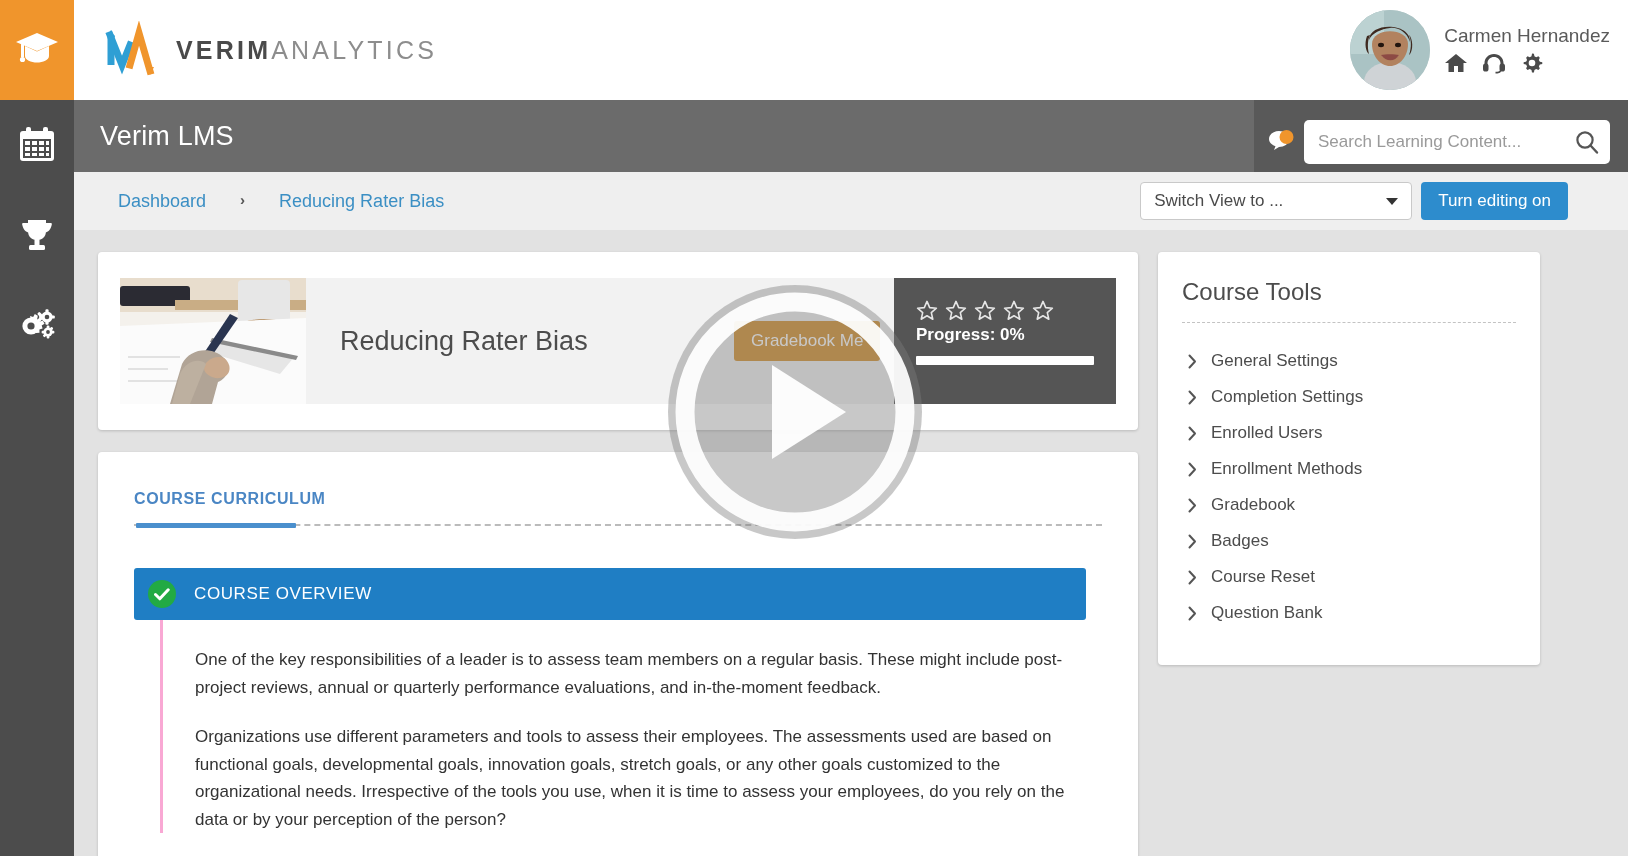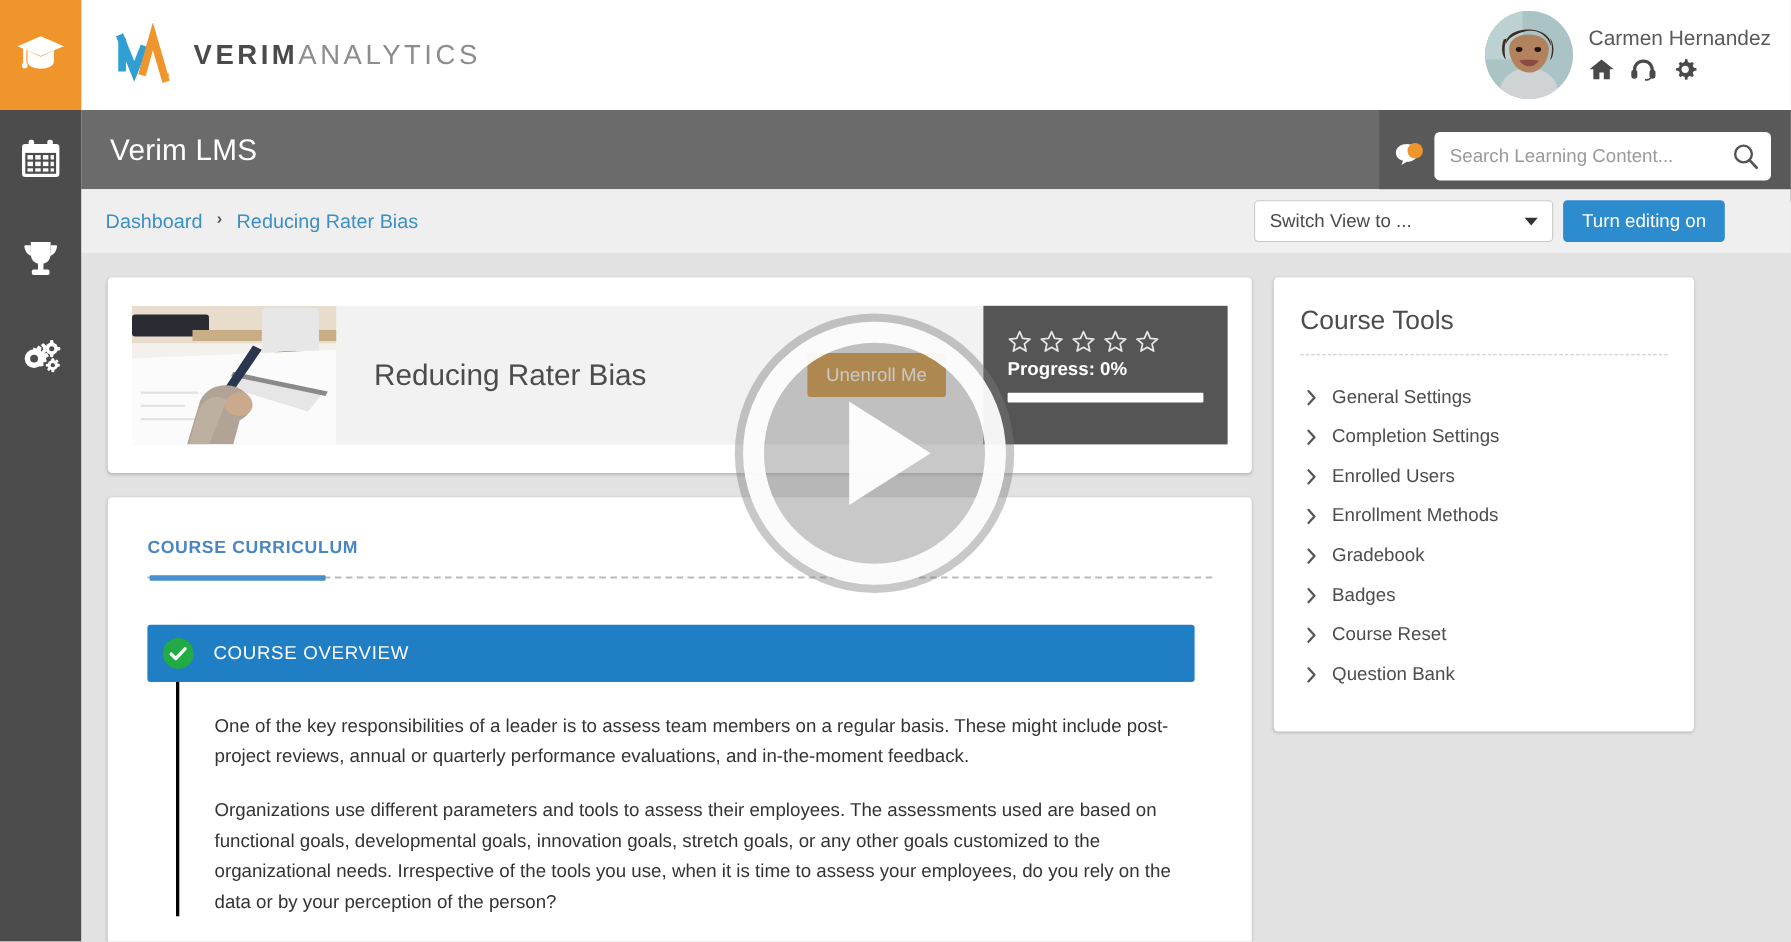--- a/index.html
+++ b/index.html
@@ -96,21 +96,21 @@
   .searchbox input::placeholder { color: #9a9a9a; }
   .search-btn { cursor: pointer; display: flex; }
 
   
   .crumbstrip {
     position: absolute; left: 74px; top: 172px;
     width: 1554px; height: 58px;
     background: #efefef;
     display: flex; align-items: center;
   }
-  .crumbs { margin-left: 22px; display: flex; align-items: flex-start; font-size: 18px; }
+  .crumbs { margin-left: 44px; display: flex; align-items: flex-start; font-size: 18px; gap: 21px; }
   .crumbs a { color: #3b8fc4; text-decoration: none; cursor: pointer; }
   .crumb-sep { color: #555; margin: 0 13px; font-size: 15px; font-weight: bold; }
   .crumb-right {
     position: absolute; right: 60px; display: flex; align-items: center; gap: 9px;
   }
   .viewselect {
     width: 272px; height: 38px; background: #fff;
     border: 1px solid #c9c9c9; border-radius: 4px;
     display: flex; align-items: center; justify-content: space-between;
     padding: 0 13px; cursor: pointer; gap: 40px;
@@ -193,21 +193,21 @@
     padding-left: 14px; cursor: pointer; width: 952px;
   }
   .check-circle {
     width: 28px; height: 28px; border-radius: 50%; background: #22aa44;
     display: flex; align-items: center; justify-content: center; flex: none;
   }
   .section-title {
     margin-left: 18px; color: #fff; font-size: 17px; font-weight: normal;
     letter-spacing: .6px;
   }
-  .section-body { margin-left: 26px; border-left: 3px solid #000000; padding: 26px 0 0 32px; }
+  .section-body { margin-left: 26px; border-left: 3px solid #f9a8d4; padding: 26px 0 0 32px; }
   .section-body p {
     font-size: 17px; color: #333; line-height: 1.62; max-width: 890px;
     margin-bottom: 22px;
   }
 
   
   .tools-card { padding: 26px 24px 34px 24px; }
   .tools-title { font-size: 24px; color: #4c4c4c; font-weight: normal; }
   .tools-rule { margin-top: 16px; border-top: 1px dashed #c3c3c3; }
   .tools-list { margin-top: 20px; }
@@ -422,21 +422,21 @@
               <rect x="8" y="102" width="58" height="2" fill="#e2e2e2"></rect>
               <path d="M110 36 L118 40 L82 92 L76 87 Z" fill="#2a3550"></path>
               <path d="M76 87 L82 92 L76 96 Z" fill="#1b1b1b"></path>
               <path d="M50 126 L62 86 C70 70 92 68 104 80 C112 88 108 100 98 104 L92 126 Z" fill="#b1a496"></path>
               <path d="M104 80 C112 86 112 98 100 100 C92 101 84 96 84 90 C84 84 94 76 104 80 Z" fill="#caa98c"></path>
               <path d="M52 126 L60 96 C66 82 80 80 86 86 L70 126 Z" fill="#bdb0a0"></path>
             </svg>
           </div>
           <div class="course-name">Reducing Rater Bias</div>
 
-          <button class="unenroll">Unenroll Me</button>
+          <button class="unenroll">Gradebook Me</button>
 
           <div class="progress-panel">
             <div class="stars">
               <span><svg width="22" height="21" viewBox="0 0 22 21">
                     <path d="M11 1.4 L13.7 7.6 L20.4 8.2 L15.3 12.6 L16.8 19.2 L11 15.7 L5.2 19.2 L6.7 12.6 L1.6 8.2 L8.3 7.6 Z" fill="none" stroke="#e6e6e6" stroke-width="1.6" stroke-linejoin="round"></path>
                   </svg></span>
               <span><svg width="22" height="21" viewBox="0 0 22 21">
                     <path d="M11 1.4 L13.7 7.6 L20.4 8.2 L15.3 12.6 L16.8 19.2 L11 15.7 L5.2 19.2 L6.7 12.6 L1.6 8.2 L8.3 7.6 Z" fill="none" stroke="#e6e6e6" stroke-width="1.6" stroke-linejoin="round"></path>
                   </svg></span>
               <span><svg width="22" height="21" viewBox="0 0 22 21">

